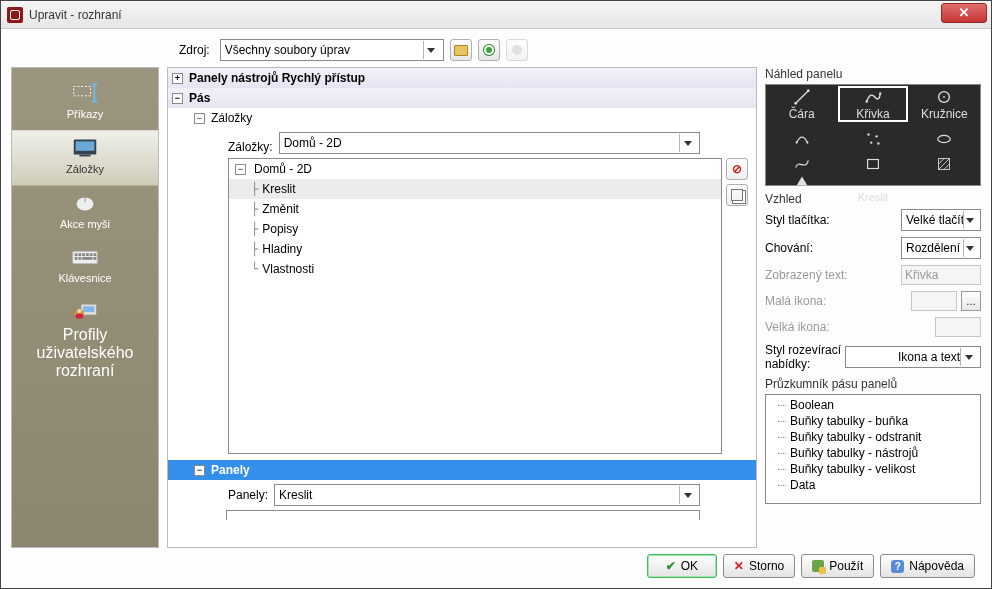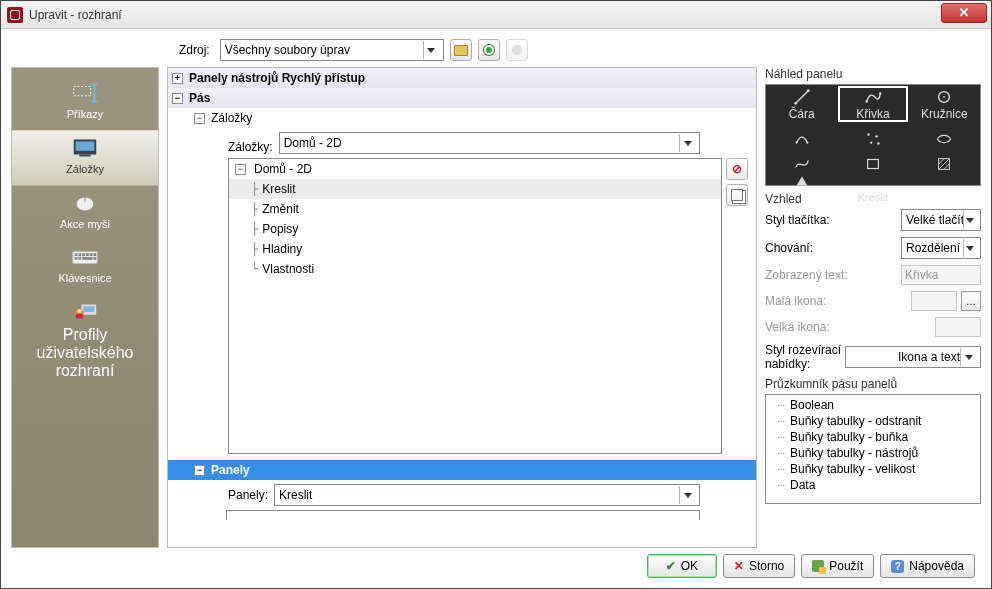--- a/index.html
+++ b/index.html
@@ -349,22 +349,22 @@
                 <span style="overflow:hidden;white-space:nowrap;margin-left:48px;">Ikona a text</span>
                 <span class="caret"></span>
               </div>
           </div>
         </div>
 
         <div class="group" style="flex:1;display:flex;flex-direction:column;">
           <div class="group-title">Průzkumník pásu panelů</div>
           <div class="explorer">
             <div class="ex-item"><span>Boolean</span></div>
+            <div class="ex-item"><span>Buňky tabulky - buňka</span></div>
             <div class="ex-item"><span>Buňky tabulky - odstranit</span></div>
-            <div class="ex-item"><span>Buňky tabulky - buňka</span></div>
             <div class="ex-item"><span>Buňky tabulky - nástrojů</span></div>
             <div class="ex-item"><span>Buňky tabulky - velikost</span></div>
             <div class="ex-item"><span>Data</span></div>
           </div>
         </div>
       </div>
     </div>
 
     <div class="footer">
       <div class="btn ok">

